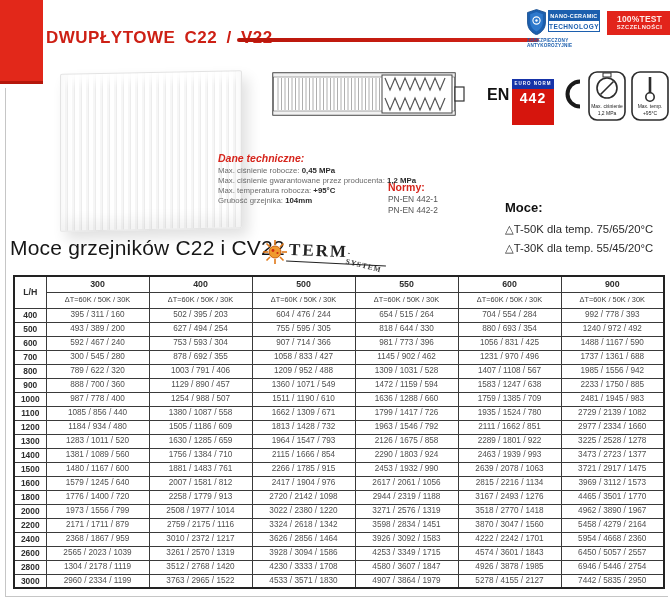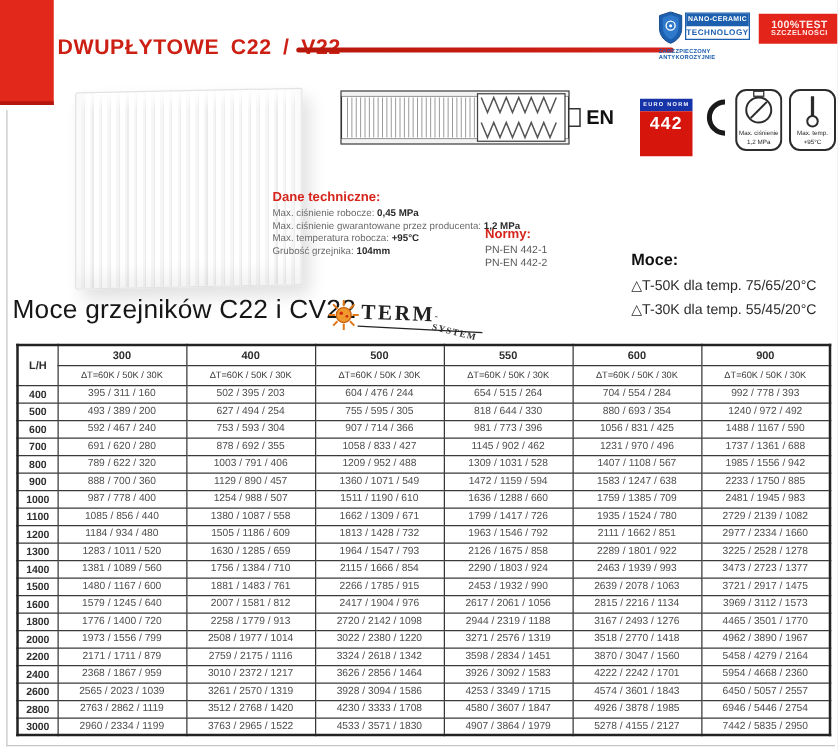--- a/index.html
+++ b/index.html
@@ -33,32 +33,32 @@
     position:absolute; left:60px; top:72px; width:182px; height:158px;
     background:repeating-linear-gradient(90deg,#ffffff 0 4px,#f6f6f6 4px 6px,#ececec 6px 7px);
     border:1px solid #e3e3e3; border-radius:2px;
     box-shadow:6px 8px 14px rgba(0,0,0,.12), inset 0 -10px 14px rgba(0,0,0,.05), inset 0 8px 10px rgba(255,255,255,.9);
     transform:skewY(-1.2deg);
   }
 
   .cross-section { position:absolute; left:272px; top:66px; }
 
   
-  .en-label { position:absolute; left:469px; top:86px; font-size:16px; font-weight:900; color:#111; }
+  .en-label { position:absolute; left:487px; top:86px; font-size:16px; font-weight:900; color:#111; }
   .en-box { position:absolute; left:512px; top:79px; width:42px; height:30px; box-shadow:0 0 0 1px #fff; }
   .en-box .en-top { height:10px; background:#1633a8; color:#fff; font-size:4.5px; font-weight:700; text-align:center; line-height:10px; letter-spacing:1px; }
   .en-box .en-num { height:36px; background:#d6150d; color:#fff; font-size:14px; font-weight:900; text-align:center; line-height:19px; letter-spacing:1px; }
   .ce-mark { position:absolute; left:560px; top:78px; }
   .cert-icon { position:absolute; }
   .cert-icon.pressure { left:588px; top:70px; }
   .cert-icon.temp { left:631px; top:70px; }
 
   
   .tech { position:absolute; left:218px; top:152px; width:200px; }
-  .tech-title { font-size:10.5px; font-weight:700; color:#d6251c; margin-bottom:2px; }
+  .tech-title { font-size:10.5px; font-weight:700; color:#d6251c; margin-bottom:2px;font-style:italic; }
   .tech-line { font-size:7.8px; color:#6b6b6b; line-height:10px; white-space:nowrap; }
   .tech-line b { color:#2b2b2b; }
   .norms { position:absolute; left:388px; top:181px; }
   .norms-title { font-size:10.5px; font-weight:700; color:#d6251c; margin-bottom:1px; }
   .norm-item { font-size:8.4px; color:#555; line-height:10.5px; }
   .moce { position:absolute; left:505px; top:200px; }
   .moce-title { font-size:13px; font-weight:700; color:#101010; margin-bottom:5px; }
   .moce-item { font-size:11.3px; color:#2a2a2a; line-height:18.5px; white-space:nowrap; }
 
   
@@ -267,21 +267,21 @@
           <th>600</th>
           <td>592 / 467 / 240</td>
           <td>753 / 593 / 304</td>
           <td>907 / 714 / 366</td>
           <td>981 / 773 / 396</td>
           <td>1056 / 831 / 425</td>
           <td>1488 / 1167 / 590</td>
         </tr>
         <tr>
           <th>700</th>
-          <td>691 / 620 / 280</td>
+          <td>300 / 545 / 280</td>
           <td>878 / 692 / 355</td>
           <td>1058 / 833 / 427</td>
           <td>1145 / 902 / 462</td>
           <td>1231 / 970 / 496</td>
           <td>1737 / 1361 / 688</td>
         </tr>
         <tr>
           <th>800</th>
           <td>789 / 622 / 320</td>
           <td>1003 / 791 / 406</td>
@@ -402,21 +402,21 @@
           <th>2600</th>
           <td>2565 / 2023 / 1039</td>
           <td>3261 / 2570 / 1319</td>
           <td>3928 / 3094 / 1586</td>
           <td>4253 / 3349 / 1715</td>
           <td>4574 / 3601 / 1843</td>
           <td>6450 / 5057 / 2557</td>
         </tr>
         <tr>
           <th>2800</th>
-          <td>2763 / 2862 / 1119</td>
+          <td>1304 / 2178 / 1119</td>
           <td>3512 / 2768 / 1420</td>
           <td>4230 / 3333 / 1708</td>
           <td>4580 / 3607 / 1847</td>
           <td>4926 / 3878 / 1985</td>
           <td>6946 / 5446 / 2754</td>
         </tr>
         <tr>
           <th>3000</th>
           <td>2960 / 2334 / 1199</td>
           <td>3763 / 2965 / 1522</td>

